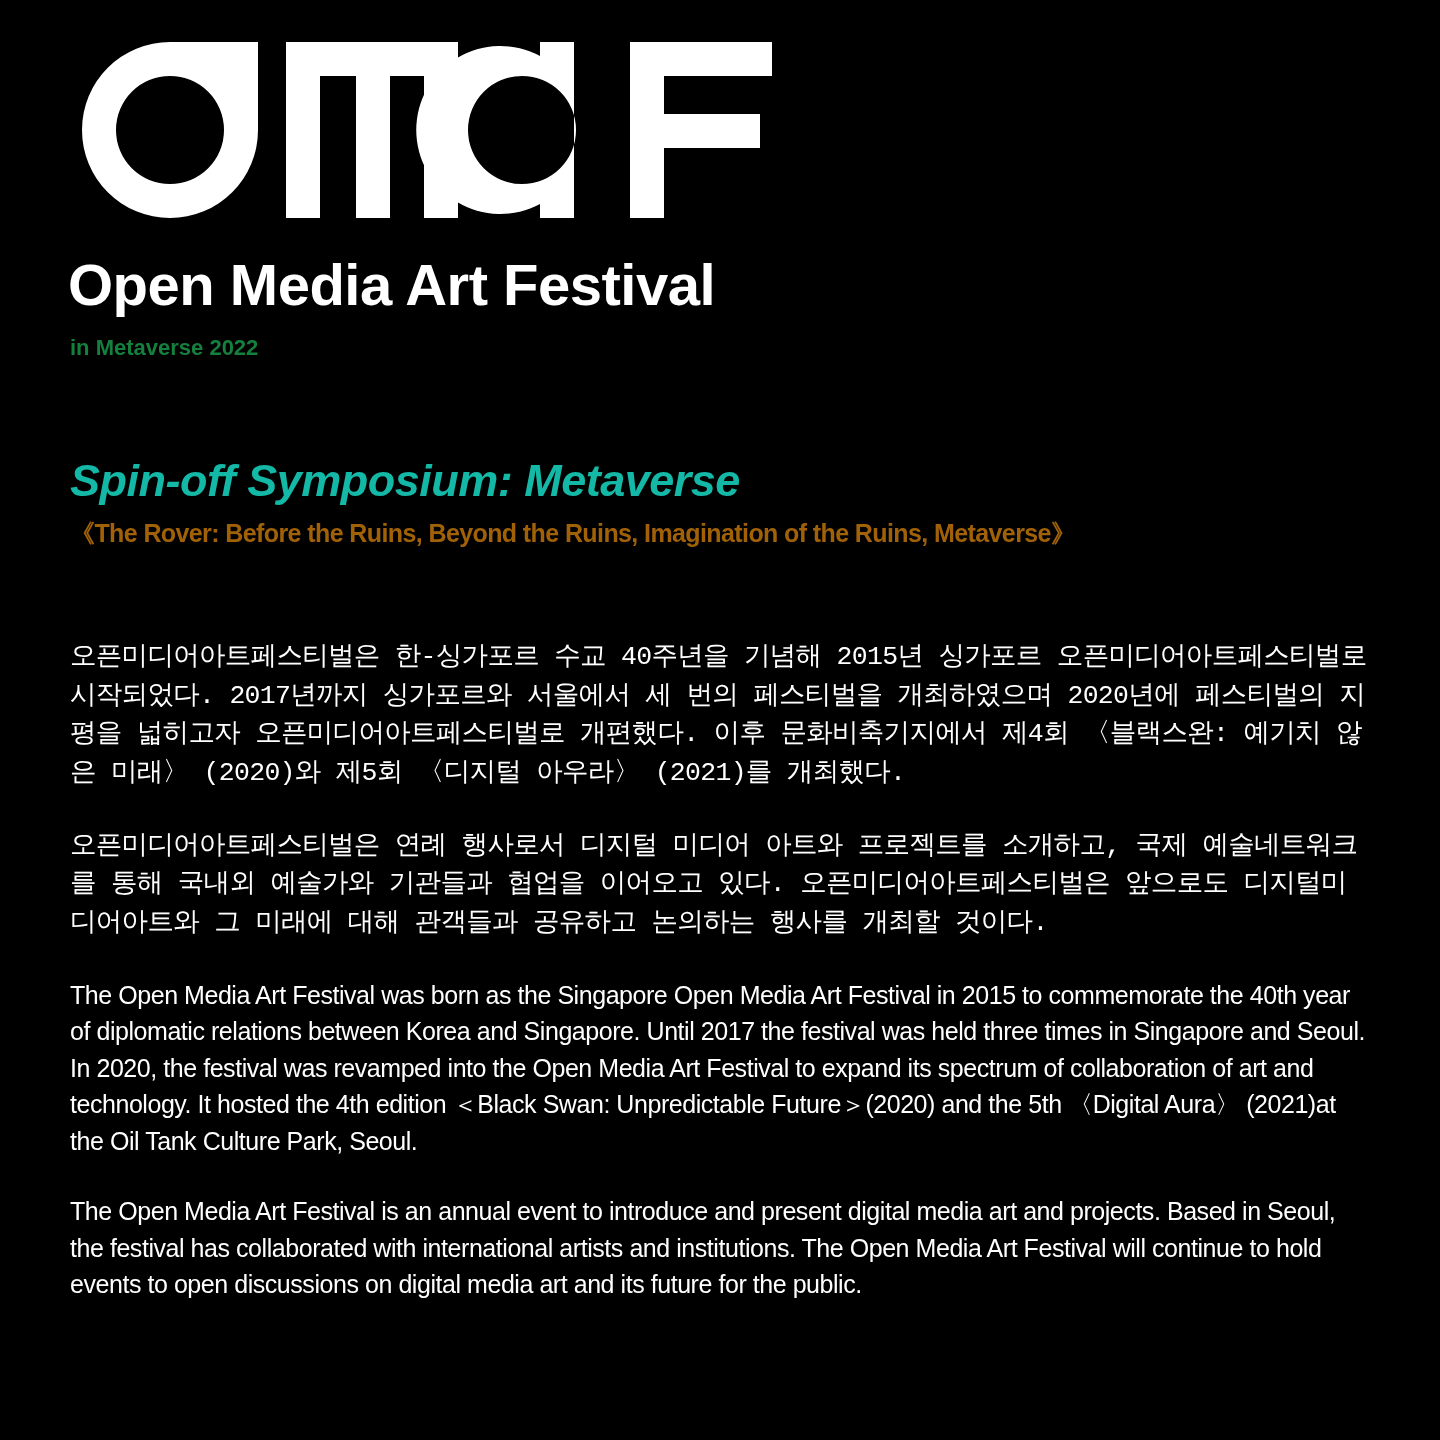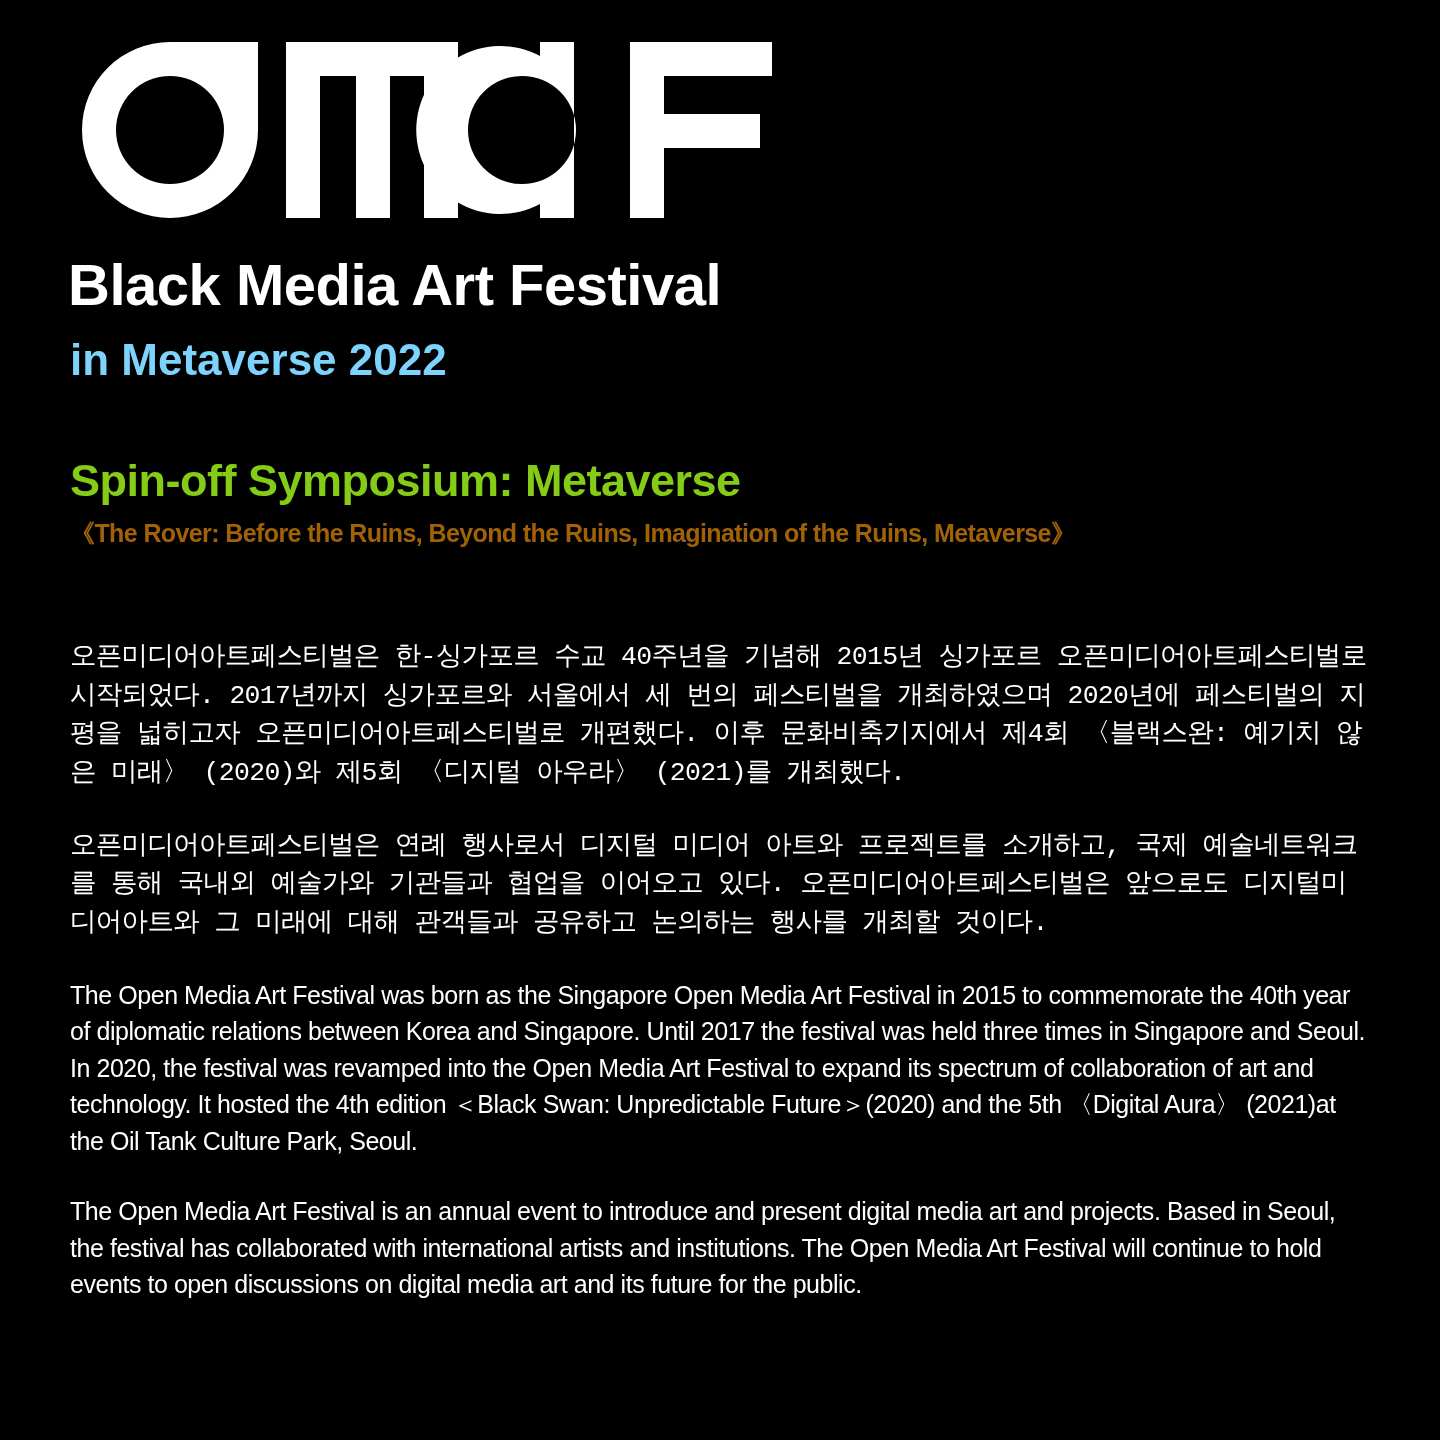--- a/index.html
+++ b/index.html
@@ -43,37 +43,38 @@
     font-weight: bold;
     letter-spacing: -0.5px;
     line-height: 1.05;
     color: #ffffff;
     white-space: nowrap;
   }
   .subwordmark {
     position: absolute;
     left: 70px;
     top: 335px;
-    font-size: 44px;
+    font-size: 22px;
     font-weight: bold;
     letter-spacing: 0px;
-    color: #7dd3fc;
+    color: #15803d;
     white-space: nowrap;
   }
 
   
   .sym-title {
     position: absolute;
     left: 70px;
     top: 425px;
     font-size: 45px;
     font-weight: bold;
     letter-spacing: -0.5px;
-    color: #84cc16;
+    color: #14b8a6;
     white-space: nowrap;
+    font-style: italic;
   }
   .sym-subtitle {
     position: absolute;
     left: 70px;
     top: 495px;
     width: 1010px;
     font-size: 25px;
     font-weight: bold;
     line-height: 1.38;
     letter-spacing: -0.6px;
@@ -114,21 +115,21 @@
       <path fill="#ffffff" d="M100,12 A88,88 0 1,0 188,100 L188,12 Z M100,46 A54,54 0 1,1 100,154 A54,54 0 1,1 100,46 Z"></path>
 
       <path fill="#ffffff" d="M216,12 h172 v176 h-34 v-142 h-34 v142 h-34 v-142 h-36 v142 h-34 z"></path>
 
       <path fill="#ffffff" d="M470,12 h34 v176 h-34 v-14 a84,84 0 1,1 0,-148 Z M452,46 a54,54 0 1,0 0,108 a54,54 0 1,0 0,-108 Z"></path>
 
       <path fill="#ffffff" d="M560,12 h142 v34 h-108 v38 h96 v34 h-96 v70 h-34 z"></path>
     </svg>
   </div>
 
-  <div class="wordmark">Black Media Art Festival</div>
+  <div class="wordmark">Open Media Art Festival</div>
   <div class="subwordmark">in Metaverse 2022</div>
 
   <h1 class="sym-title">Spin-off Symposium: Metaverse</h1>
   <h2 class="sym-subtitle">《The Rover: Before the Ruins, Beyond the Ruins, Imagination of the Ruins, Metaverse》</h2>
 
   <div class="body-wrap">
     <p class="para ko">오픈미디어아트페스티벌은 한-싱가포르 수교 40주년을 기념해 2015년 싱가포르 오픈미디어아트페스티벌로 시작되었다.  2017년까지  싱가포르와 서울에서 세 번의 페스티벌을 개최하였으며  2020년에 페스티벌의 지평을 넓히고자 오픈미디어아트페스티벌로 개편했다. 이후 문화비축기지에서  제4회 〈블랙스완: 예기치 않은 미래〉 (2020)와 제5회 〈디지털 아우라〉 (2021)를 개최했다.</p>
     <p class="para ko">오픈미디어아트페스티벌은 연례 행사로서 디지털 미디어 아트와 프로젝트를 소개하고,  국제 예술네트워크를 통해 국내외 예술가와 기관들과 협업을 이어오고 있다.  오픈미디어아트페스티벌은 앞으로도  디지털미디어아트와 그 미래에 대해 관객들과 공유하고 논의하는 행사를 개최할 것이다.</p>
     <p class="para">The Open Media Art Festival was born as the Singapore Open Media Art Festival in 2015 to commemorate the 40th year of diplomatic relations between Korea and Singapore. Until 2017 the festival was held three times in Singapore and Seoul. In 2020, the festival was revamped into the Open Media Art Festival to expand its spectrum of collaboration of art and technology. It hosted the 4th edition ＜Black Swan: Unpredictable Future＞(2020) and the 5th 〈Digital Aura〉 (2021)at the Oil Tank Culture Park, Seoul.</p>
     <p class="para">The Open Media Art Festival is an annual event to introduce and present digital media art and projects. Based in Seoul, the festival has collaborated with international artists and institutions. The Open Media Art Festival will continue to hold events to open discussions on digital media art and its future for the public.</p>

